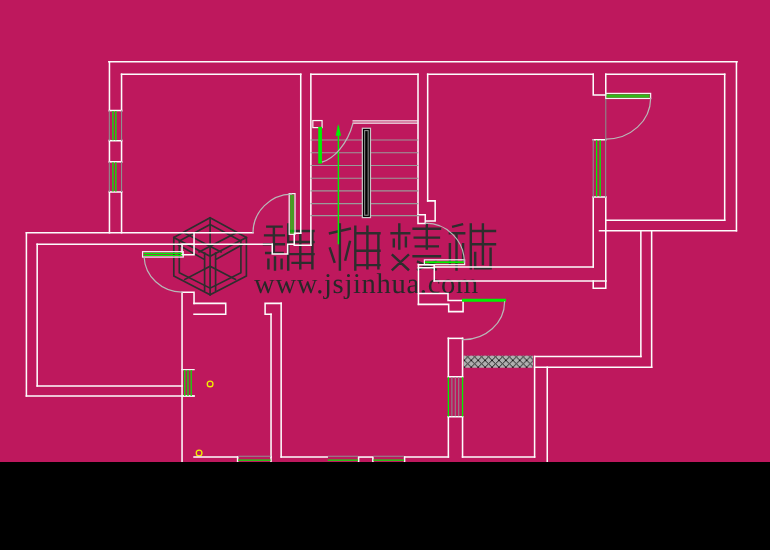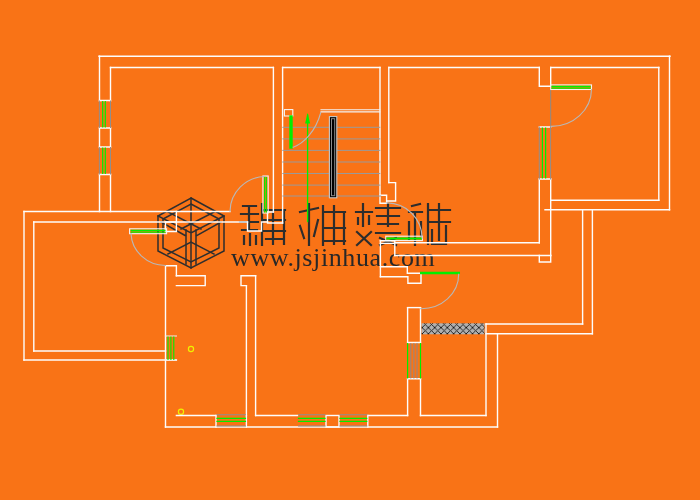--- a/index.html
+++ b/index.html
@@ -1,16 +1,16 @@
 <!DOCTYPE html>
 <html><head>
 <meta charset="utf-8">
 <style>
   html,body{margin:0;padding:0;background:#000;}
-  #plan{width:700px;height:500px;background:#f97316;position:relative;overflow:hidden;}
+  #plan{width:700px;height:420px;background:#be185d;position:relative;overflow:hidden;}
   svg{display:block;}
 </style>
 </head>
 <body>
 
 <div id="plan">
 <svg width="700" height="500" viewBox="0 0 700 500" fill="none">
 <defs>
   <pattern id="xhatch" width="6.3" height="6.3" patternUnits="userSpaceOnUse">
     <rect width="6.3" height="6.3" fill="#b0b0b0"></rect>

